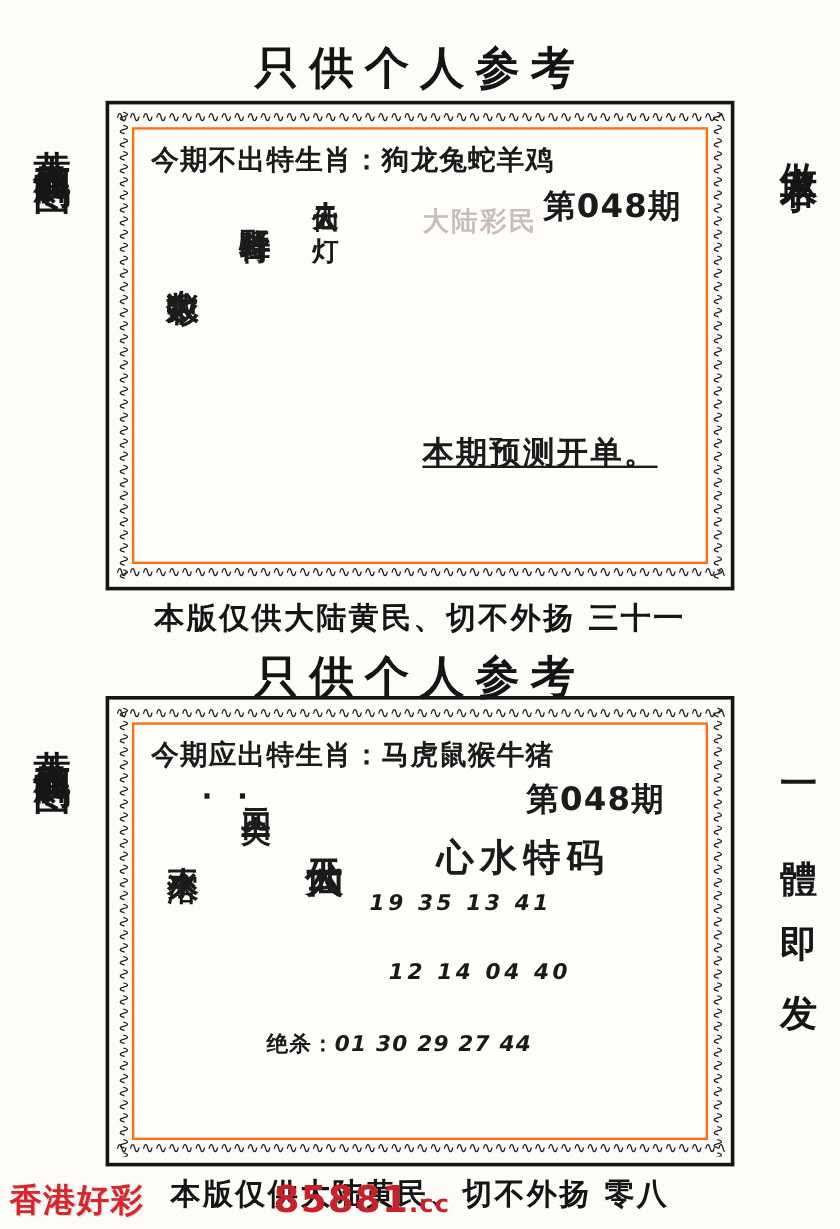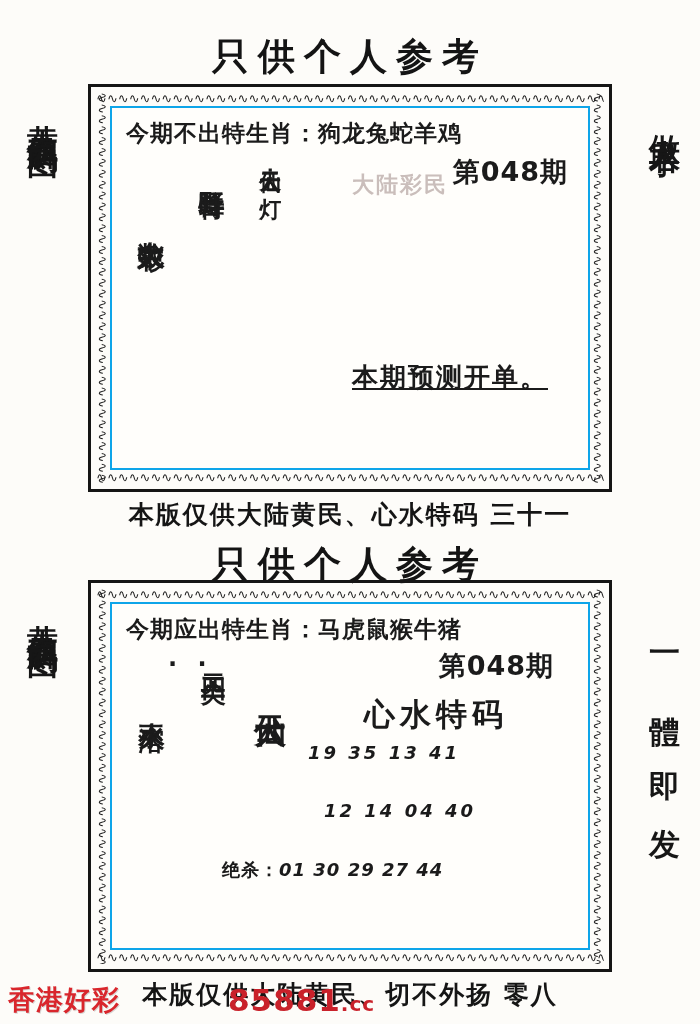--- a/index.html
+++ b/index.html
@@ -69,21 +69,21 @@
     line-height: 13px;
     writing-mode: vertical-rl;
     white-space: nowrap;
   }
   .wave-side.left { left: 8px; }
   .wave-side.right { right: 8px; }
 
   .panel-inner {
     position: absolute;
     left: 22px; right: 22px; top: 22px; bottom: 22px;
-    border: 2px solid #0ea5e9;
+    border: 2px solid #f97316;
     background: #fffefb;
   }
 
   
   .big-title {
     position: absolute;
     width: 100%;
     text-align: center;
     font-size: 37px;
     font-weight: 700;
@@ -234,21 +234,21 @@
       <div class="hand faint" style="position:absolute; left: 240px; top: 62px; font-size: 22px; letter-spacing:2px;">大陆彩民</div>
 
       <div class="col-a vert hand" style="left: 24px; top: 112px; font-size: 27px;">犬数中彩</div>
       <div class="col-a vert hand" style="left: 84px; top: 62px; font-size: 26px;">野兽旺特</div>
       <div class="col-a vert hand" style="left: 146px; top: 46px; font-size: 22px;">天仙云：灯</div>
 
       <div class="predict hand" style="left: 240px; top: 252px;">本期预测开单。</div>
     </div>
   </div>
 
-  <div class="footer-note hand" style="top: 498px;">本版仅供大陆黄民、心水特码 三十一</div>
+  <div class="footer-note hand" style="top: 498px;">本版仅供大陆黄民、切不外扬 三十一</div>
 
   <div class="big-title hand" style="top: 540px;">只供个人参考</div>
 
   <div class="side-label-left vert hand" style="top: 600px;">黄大仙解码图</div>
   <div class="side-label-right vert hand" style="top: 636px; letter-spacing: 10px;">一 體 即 发</div>
 
   <div class="panel" style="top: 580px; height: 392px;">
     <div class="panel-outer"></div>
     <div class="wave-band top">∿∿∿∿∿∿∿∿∿∿∿∿∿∿∿∿∿∿∿∿∿∿∿∿∿∿∿∿∿∿∿∿∿∿∿∿∿∿∿∿∿∿∿∿∿∿∿∿∿∿∿∿∿∿∿∿∿∿∿∿∿∿∿∿∿∿∿∿∿∿</div>
     <div class="wave-band bottom">∿∿∿∿∿∿∿∿∿∿∿∿∿∿∿∿∿∿∿∿∿∿∿∿∿∿∿∿∿∿∿∿∿∿∿∿∿∿∿∿∿∿∿∿∿∿∿∿∿∿∿∿∿∿∿∿∿∿∿∿∿∿∿∿∿∿∿∿∿∿</div>

